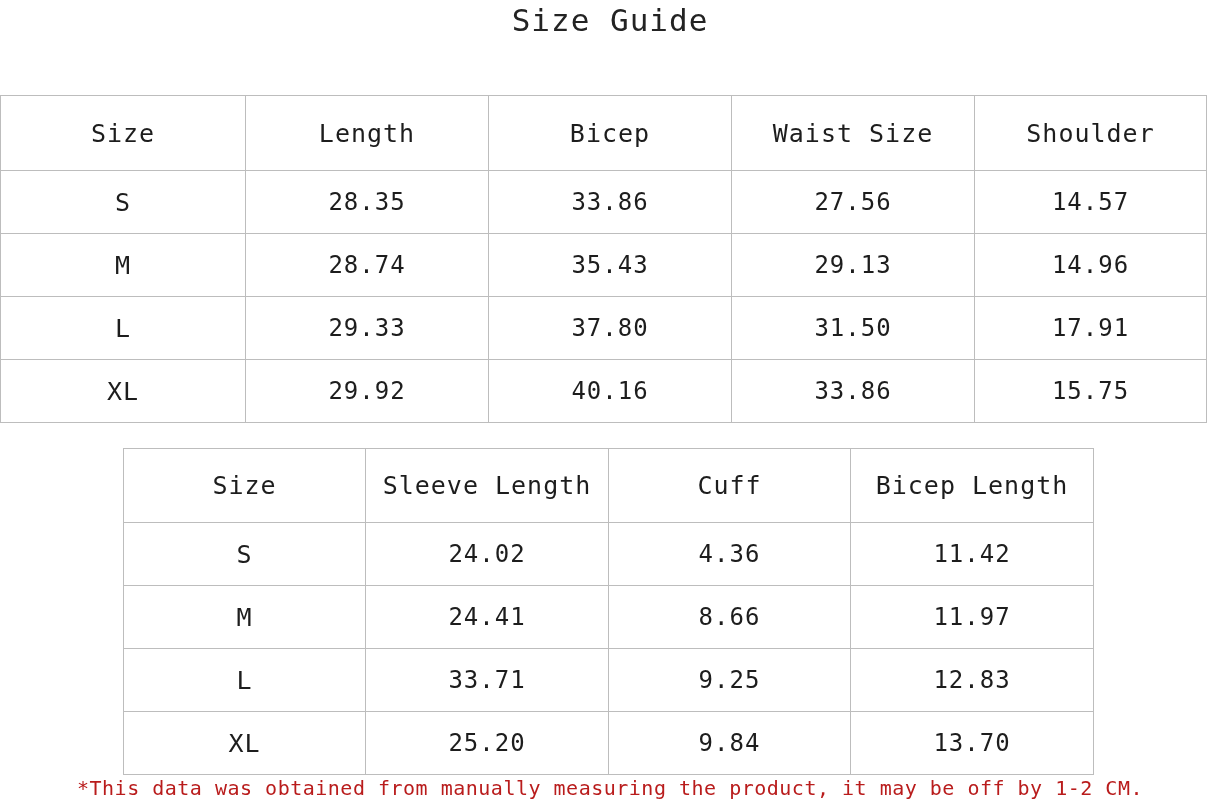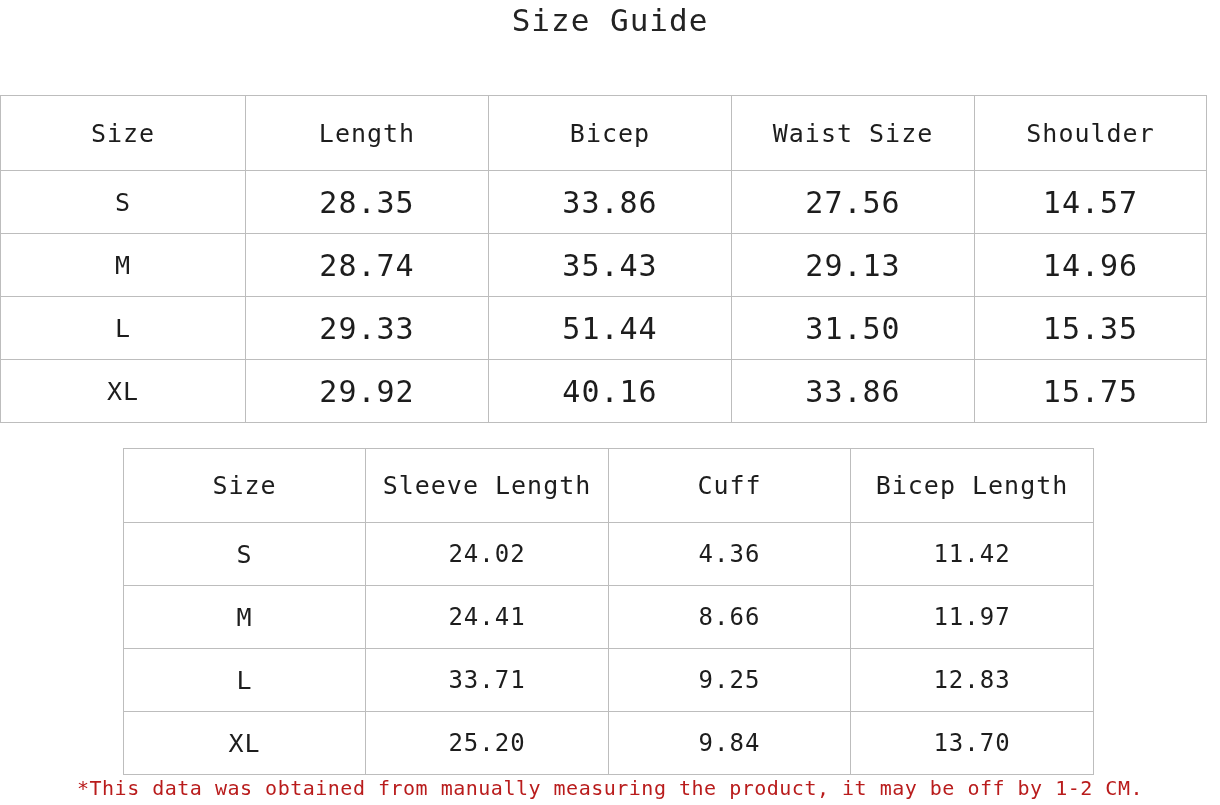--- a/index.html
+++ b/index.html
@@ -46,21 +46,21 @@
     vertical-align: middle;
     font-weight: 400;
     color: #1d1d1d;
   }
   .table-main th {
     font-size: 25px;
     letter-spacing: 1px;
     height: 72px;
   }
   .table-main td {
-    font-size: 30px;
+    font-size: 24px;
     letter-spacing: 1px;
   }
   .table-main td.size-cell {
     font-size: 25px;
   }
   .table-main col.c0 { width: 245px; }
   .table-main col.c1 { width: 243px; }
   .table-main col.c2 { width: 243px; }
   .table-main col.c3 { width: 243px; }
   .table-main col.c4 { width: 232px; }
@@ -142,23 +142,23 @@
       <tr>
         <td class="size-cell">M</td>
         <td>28.74</td>
         <td>35.43</td>
         <td>29.13</td>
         <td>14.96</td>
       </tr>
       <tr>
         <td class="size-cell">L</td>
         <td>29.33</td>
-        <td>51.44</td>
+        <td>37.80</td>
         <td>31.50</td>
-        <td>15.35</td>
+        <td>17.91</td>
       </tr>
       <tr>
         <td class="size-cell">XL</td>
         <td>29.92</td>
         <td>40.16</td>
         <td>33.86</td>
         <td>15.75</td>
       </tr>
     </tbody>
   </table>

